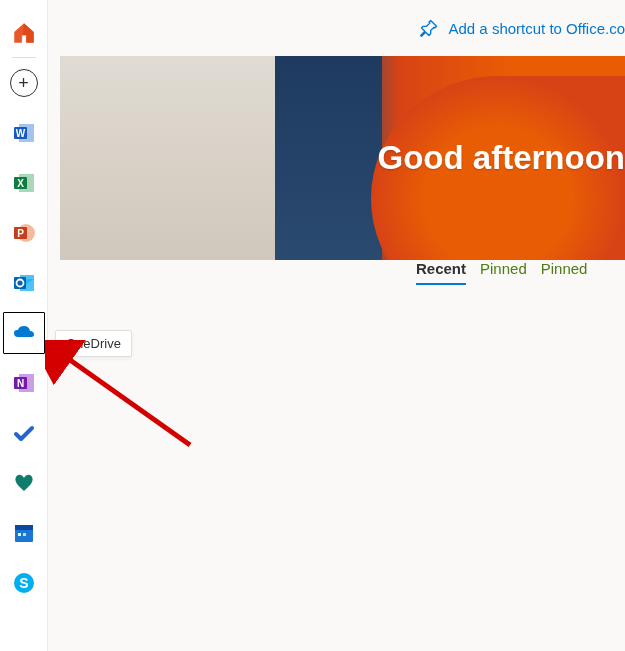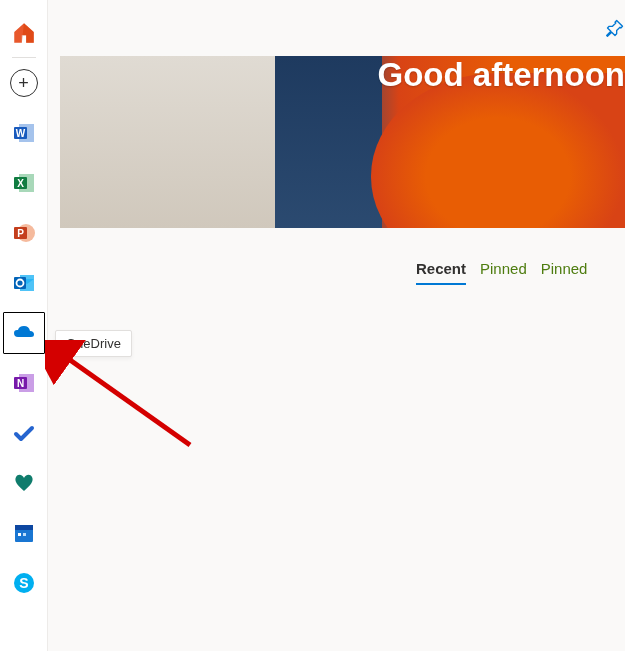--- a/index.html
+++ b/index.html
@@ -99,24 +99,25 @@
       color:#0078d4;
       font-size:15px;
       cursor:pointer;
       font-weight:400;
     }
     .hero {
       position:absolute;
       top:56px;
       left:60px;
       right:0;
-      height:172px;
+      height:204px;
       background: linear-gradient(90deg, #dcd7cf 0%, #d8d3ca 25%, #c9beb0 35%, #1a3a5f 45%, #2a4a6f 50%, #d84315 60%, #e85d04 80%);
       overflow:hidden;
       display:flex;
+      align-items:center;
       justify-content:flex-end;
     }
     .hero::before {
       content:"";
       position:absolute;
       left:35%;
       top:0;
       bottom:0;
       width:22%;
       background: linear-gradient(180deg, #1e3a5f 0%, #2b4a70 100%);
@@ -253,20 +254,21 @@
 
 <div class="tooltip">
   <span>OneDrive</span>
 </div>
 
 <div class="topbar">
   <div class="shortcut-link">
     <svg width="20" height="20" viewBox="0 0 24 24">
         <path d="M14 3 L21 10 L19 12 L18 11 L14 15 L14 19 L12 21 L8 17 L3 22 L2 21 L7 16 L3 12 L5 10 L9 10 L13 6 L12 5 Z" fill="none" stroke="#0078d4" stroke-width="1.6" stroke-linejoin="round"></path>
       </svg>
+    <span>Add a shortcut to Office.co</span>
   </div>
 </div>
 
 <div class="hero">
   <div class="hero-paint1"></div>
   <div class="hero-text">Good afternoon</div>
 </div>
 
 <div class="tabs">
   <div class="tab active"><span>Recent</span></div>

